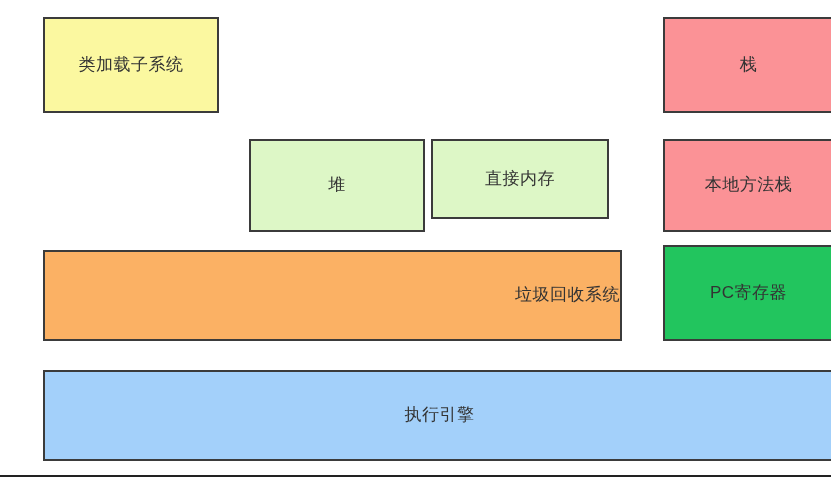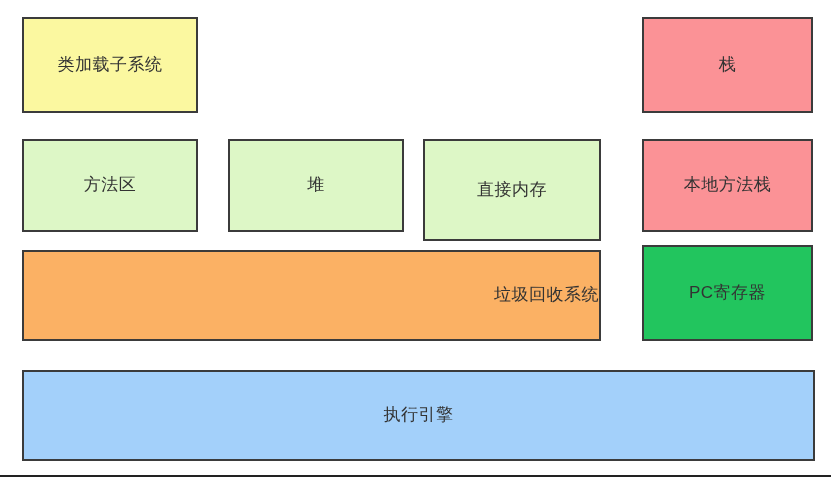--- a/index.html
+++ b/index.html
@@ -24,44 +24,42 @@
     display: flex;
     align-items: center;
     justify-content: center;
     text-align: center;
     color: #333333;
     font-size: 17px;
     line-height: 1.3;
     letter-spacing: 0.5px;
     white-space: nowrap;
     user-select: none;
+    margin-left: 21px;
   }
   .node-label {
     display: block;
     color: #333333;
   }
   .baseline-rule {
     position: absolute;
     background: #222222;
   }
 </style>
 </head>
 <body>
 
 <div id="canvas" style="width: 831px; height: 482px; background: rgb(255, 255, 255);">
     <div class="node" style="left: 22px; top: 17px; width: 176px; height: 96px; background: rgb(251, 248, 160); border-color: rgb(59, 59, 59);">
       <span class="node-label">类加载子系统</span>
     </div>
-    <div class="node" style="left: 22px; top: 139px; width: 176px; height: 93px; background: rgb(221, 247, 198); border-color: rgb(59, 59, 59);">
-      <span class="node-label">方法区</span>
-    </div>
     <div class="node" style="left: 228px; top: 139px; width: 176px; height: 93px; background: rgb(221, 247, 198); border-color: rgb(59, 59, 59);">
       <span class="node-label">堆</span>
     </div>
-    <div class="node" style="left: 423px; top: 139px; width: 178px; height: 102px; background: rgb(221, 247, 198); border-color: rgb(59, 59, 59);">
+    <div class="node" style="left: 410px; top: 139px; width: 178px; height: 80px; background: rgb(221, 247, 198); border-color: rgb(59, 59, 59);">
       <span class="node-label">直接内存</span>
     </div>
     <div class="node" style="left: 22px; top: 250px; width: 579px; height: 91px; background: rgb(251, 177, 100); border-color: rgb(59, 59, 59); justify-content: flex-end;">
       <span class="node-label">垃圾回收系统</span>
     </div>
     <div class="node" style="left: 22px; top: 370px; width: 793px; height: 91px; background: rgb(163, 208, 250); border-color: rgb(59, 59, 59);">
       <span class="node-label">执行引擎</span>
     </div>
     <div class="node" style="left: 642px; top: 17px; width: 171px; height: 96px; background: rgb(251, 146, 150); border-color: rgb(59, 59, 59);">
       <span class="node-label">栈</span>

